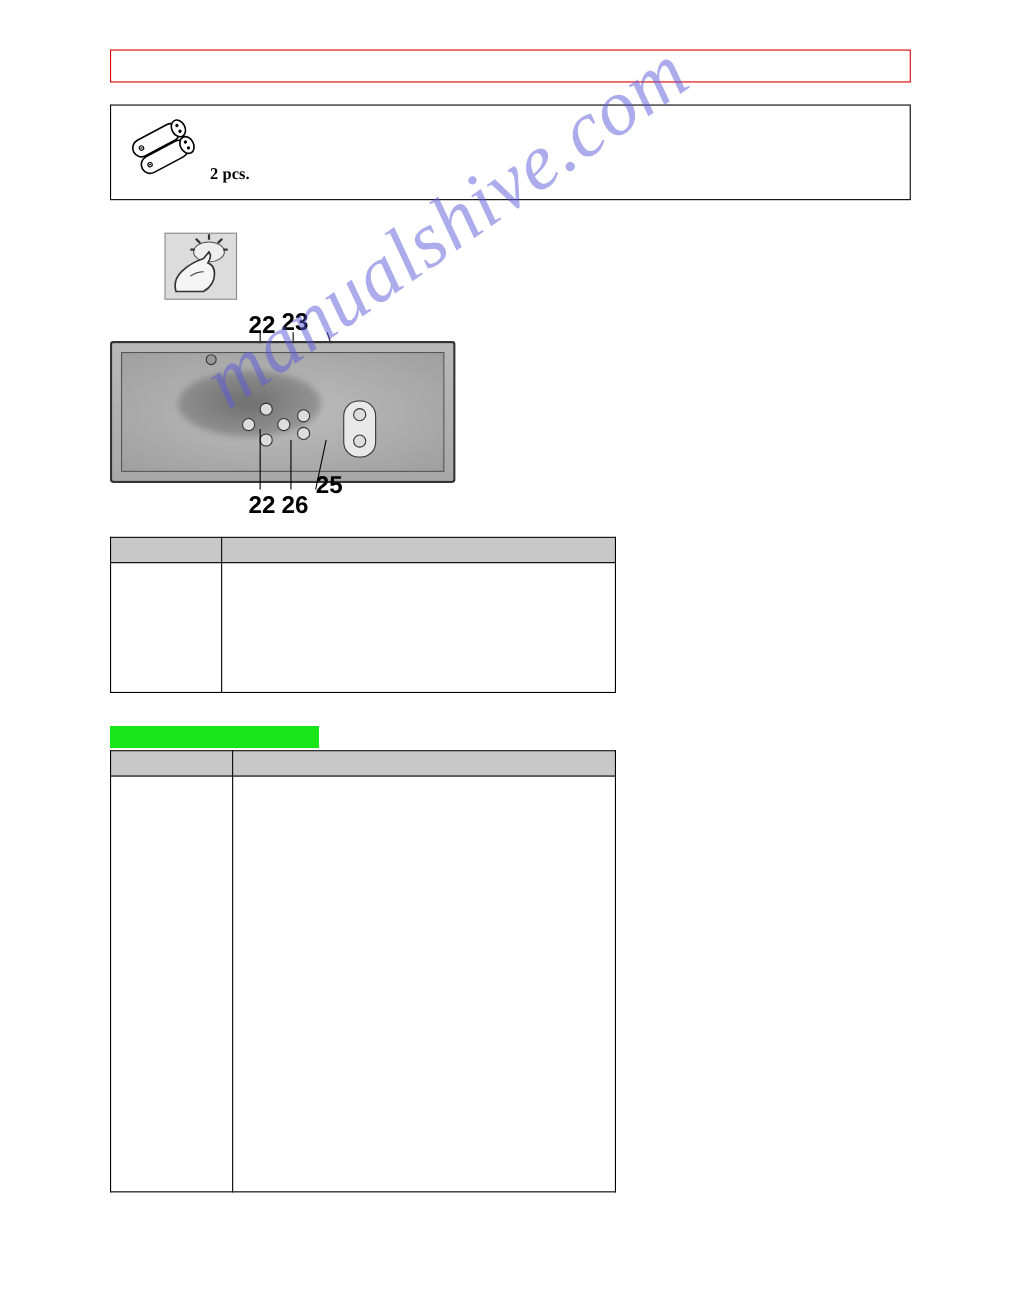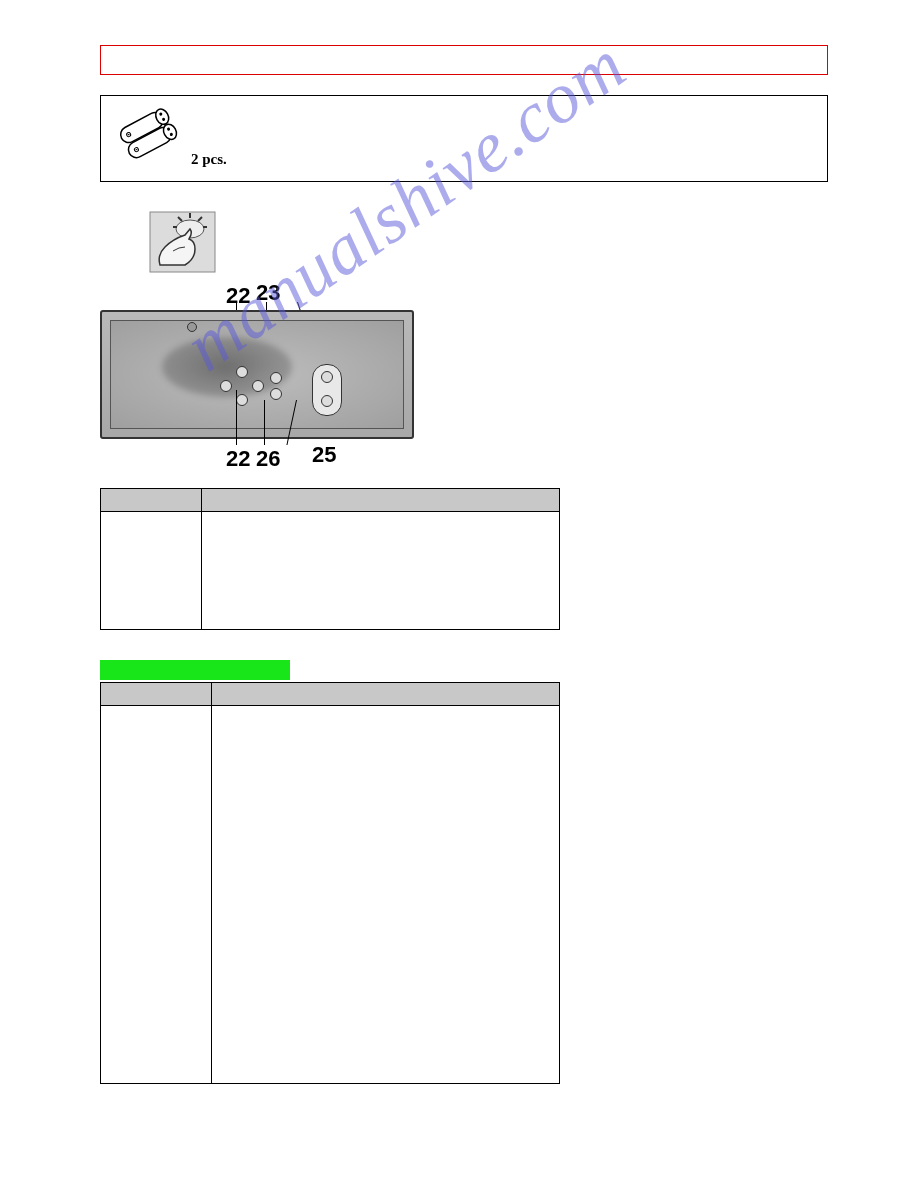--- a/index.html
+++ b/index.html
@@ -217,21 +217,21 @@
         <div class="rbtn" style="left:8px; top:30px;"></div>
       </div>
     </div>
 
     <div class="lead" style="left:136px; top:110px; height:55px;"></div>
     <div class="lead" style="left:164px; top:120px; height:45px;"></div>
     <div class="lead" style="left:196px; top:120px; height:45px; transform:skewX(-12deg); transform-origin:top;"></div>
 
     <span class="remote-num" style="left:126px; top:166px;">22</span>
     <span class="remote-num" style="left:156px; top:166px;">26</span>
-    <span class="remote-num" style="left:187px; top:162px;margin-left:25px;">25</span>
+    <span class="remote-num" style="left:187px; top:148px;">25</span>
   </div>
 
   <table class="table1">
     <tbody>
         <tr class="hdr-row">
       <td class="col-no"></td>
       <td></td>
     </tr>
     <tr class="body-row1">
       <td class="col-no"></td>

